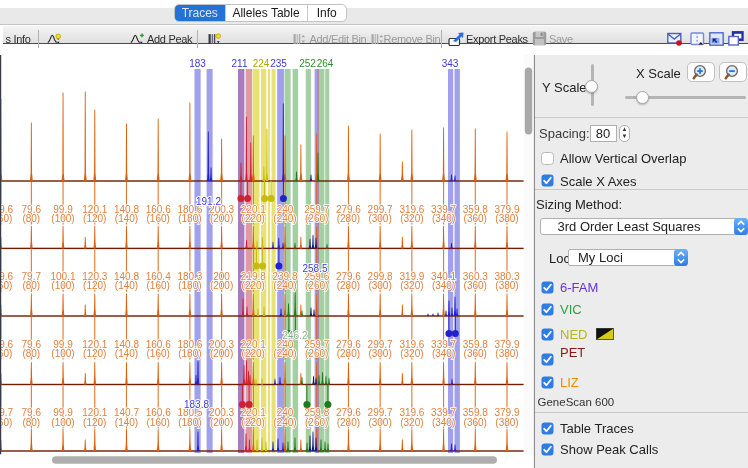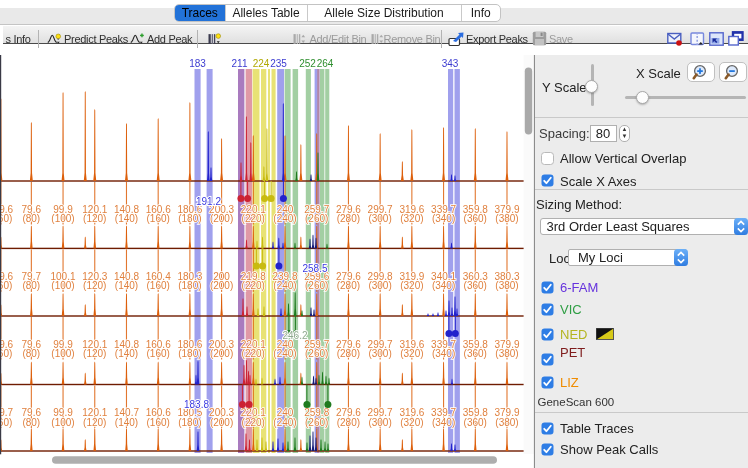--- a/index.html
+++ b/index.html
@@ -1,48 +1,46 @@
 <!DOCTYPE html>
 <html><head><meta charset="utf-8"><style>
 *{margin:0;padding:0;box-sizing:border-box}
 html,body{width:748px;height:468px;overflow:hidden;font-family:"Liberation Sans",sans-serif;background:#fff}
 .abs{position:absolute}
 #tabstrip{position:absolute;left:0;top:7.5px;width:748px;height:17px;background:#e9e9e9;border-bottom:1px solid #c4c4c4}
 #tabs{position:absolute;left:174px;top:3.5px;height:18px;display:flex;border:1px solid #c3c3c3;border-radius:5px;overflow:hidden;background:#fff;font-size:12px;color:#1a1a1a}
 #tabs div{display:flex;align-items:center;justify-content:center;border-right:1px solid #c9c9c9;white-space:nowrap;box-sizing:border-box}
 #tabs div:last-child{border-right:none}
-#tabs .sel{background:#2272d8;color:#000000}
+#tabs .sel{background:#2272d8;color:#e5e5e5}
 #toolbar{position:absolute;left:3px;top:25.5px;width:748px;height:18px;background:linear-gradient(#f4f4f4,#e0e0e0);border-bottom:1.6px solid #4a4a4a;font-size:11px;color:#2f2f2f;letter-spacing:-0.3px}
 .titem{position:absolute;top:0;height:26px;display:flex;align-items:center;white-space:nowrap}
 .gray{color:#9b9b9b}
 .tsep{position:absolute;top:4px;height:18px;width:1px;background:#b3b3b3}
 #rpanel{position:absolute;left:535px;top:55px;width:213px;height:413px;background:#ececec;font-size:13px;color:#222}
 .hline{position:absolute;left:0;width:213px;height:1px;background:#c9c9c9}
 .cb{position:absolute;width:13px;height:13px}
 </style></head>
 <body>
 <div id="tabstrip"></div>
 <div id="tabs">
     <div class="sel" style="width:50.5px">Traces</div>
     <div style="width:82px">Alleles Table</div>
-    <div style="width:154px">Allele Size Distribution</div>
     <div style="width:38.5px">Info</div>
   </div>
 <div id="toolbar">
  <div class="titem" style="left:2.5px">s Info</div>
  <div class="tsep" style="left:34.5px"></div>
  <div class="titem" style="left:43.5px">
       <svg width="15" height="16" viewBox="0 0 20 17">
         <path d="M1 13 C4 13 5 3.5 7 3.5 C9 3.5 10 13 13 13" stroke="#222" stroke-width="1.4" fill="none"></path>
         <circle cx="15" cy="5" r="3.1" fill="#ffe011" stroke="#9a8a00" stroke-width="0.8"></circle>
         <rect x="13.9" y="8" width="2.2" height="1.4" fill="#555"></rect>
         <path d="M13 12 L17 12 L15 14.5 Z" fill="#222"></path>
       </svg>
     </div>
- <div class="titem" style="left:61px">Predict Peaks</div>
  <div class="titem" style="left:126.5px">
       <svg width="15" height="16" viewBox="0 0 20 17">
         <path d="M1 13 C4 13 5 3.5 7 3.5 C9 3.5 10 13 13 13" stroke="#222" stroke-width="1.4" fill="none"></path>
         <rect x="13.4" y="2.8" width="5" height="1.9" fill="#2e9e2e"></rect>
         <rect x="15" y="1.2" width="1.9" height="5" fill="#2e9e2e"></rect>
         <path d="M13 12 L17 12 L15 14.5 Z" fill="#222"></path>
       </svg>
     </div>
  <div class="titem" style="left:144px">Add Peak</div>
  <div class="tsep" style="left:194px"></div>
@@ -612,21 +610,21 @@
         <rect x="0.5" y="0.5" width="12" height="12" rx="3" fill="#ffffff" stroke="#b9b9b9"></rect>
       </svg></div>
  <div class="abs" style="left:25px;top:96px">Allow Vertical Overlap</div>
  <div class="cb" style="left:6px;top:119px"><svg width="13" height="13" viewBox="0 0 13 13">
         <rect x="0.5" y="0.5" width="12" height="12" rx="3" fill="#2e7de5"></rect>
         <path d="M3.2 6.8 L5.4 9.2 L9.8 3.8" stroke="#fff" stroke-width="1.8" fill="none" stroke-linecap="round" stroke-linejoin="round"></path>
       </svg></div>
  <div class="abs" style="left:25px;top:118.5px">Scale X Axes</div>
  <div class="hline" style="top:134px"></div>
  <div class="abs" style="left:1px;top:142px">Sizing Method:</div>
- <div class="abs" style="left:4.5px;top:163px;width:207px;height:16.5px;background:#fff;border:1px solid #b0b0b0;border-radius:3px;line-height:15px;padding-left:6px">3rd Order Least Squares</div>
+ <div class="abs" style="left:4.5px;top:163px;width:207px;height:16.5px;background:#fff;border:1px solid #b0b0b0;border-radius:3px;line-height:15px;padding-left:17px">3rd Order Least Squares</div>
  <div class="abs" style="left:198.5px;top:162.5px"><svg width="14" height="17" viewBox="0 0 14 17">
         <defs>
           <linearGradient id="bg1" x1="0" y1="0" x2="0" y2="1">
             <stop offset="0" stop-color="#6cb0f8"></stop>
             <stop offset="1" stop-color="#2f7ce0"></stop>
           </linearGradient>
         </defs>
         <rect x="0" y="0" width="14" height="17" rx="3.5" fill="url(#bg1)"></rect>
         <path d="M3.8 6.6 L7 3.4 L10.2 6.6" stroke="#fff" stroke-width="1.6" fill="none"></path>
         <path d="M3.8 10.4 L7 13.6 L10.2 10.4" stroke="#fff" stroke-width="1.6" fill="none"></path>

